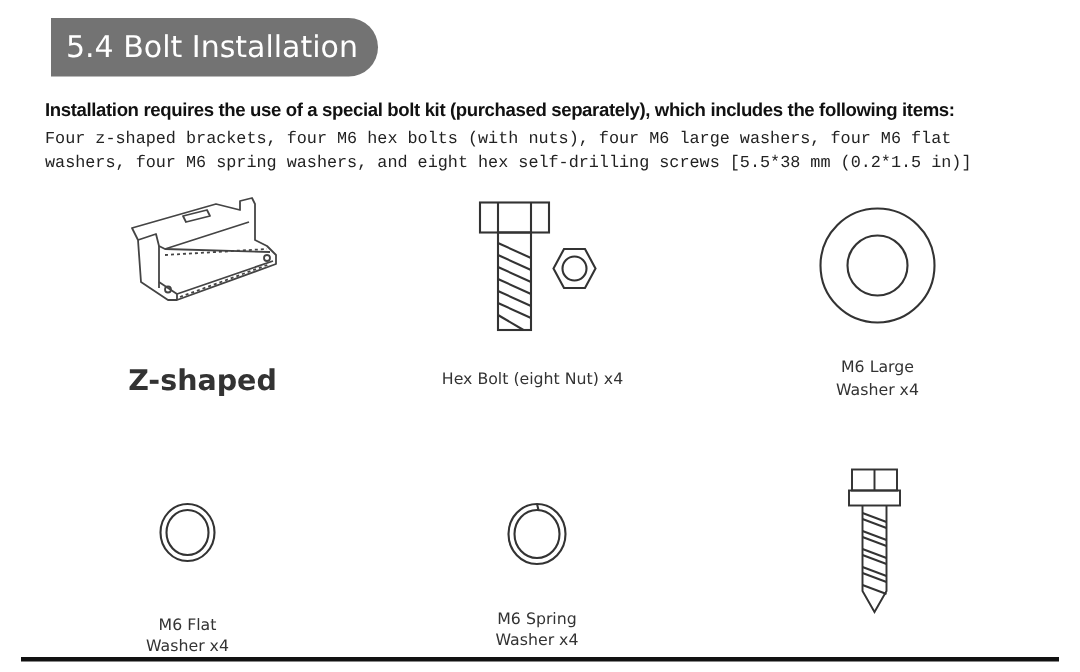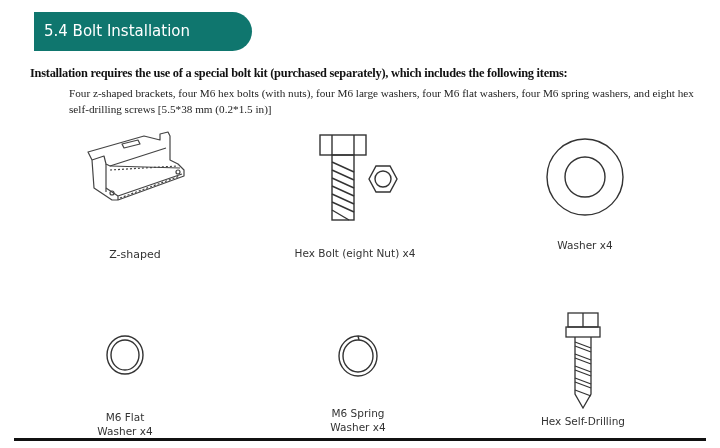--- a/index.html
+++ b/index.html
@@ -3,33 +3,33 @@
 <meta charset="utf-8">
 <style>
   html, body { margin: 0; padding: 0; }
   body {
     width: 720px; height: 448px; overflow: hidden; position: relative;
     background: #ffffff; color: #1a1a1a;
     font-family: "DejaVu Sans", sans-serif;
   }
   .section-pill {
     position: absolute; left: 34px; top: 12px; width: 218px; height: 39px;
-    background: #0f766e; color: #fff; border-radius: 0 20px 20px 0;
-    font-family: "DejaVu Sans", sans-serif; font-size: 15px;
+    background: #737373; color: #fff; border-radius: 0 20px 20px 0;
+    font-family: "DejaVu Sans", sans-serif; font-size: 20px;
     line-height: 39px; padding-left: 10px; box-sizing: border-box;
   }
   .intro-bold {
     position: absolute; left: 30px; top: 66px; width: 690px;
-    font-family: Liberation Serif, serif; font-weight: bold;
+    font-family: Liberation Sans, sans-serif; font-weight: bold;
     font-size: 12.4px; letter-spacing: -0.25px; color: #111; white-space: nowrap;
   }
   .intro-body {
     position: absolute; left: 30px; top: 85px; width: 640px;
-    font-family: Liberation Serif, serif; font-size: 11.2px;
-    line-height: 16px; color: #222; margin-left: 39px;
+    font-family: Liberation Mono, monospace; font-size: 11.2px;
+    line-height: 16px; color: #222;
   }
   .label {
     position: absolute; text-align: center; color: #333;
     font-family: "DejaVu Sans", sans-serif; white-space: nowrap;
   }
   .bottom-rule {
     position: absolute; left: 14px; top: 438px; width: 692px; height: 3px; background: #111;
   }
 </style>
 </head>
@@ -49,21 +49,21 @@
       <path d="M26 36 L96 38"></path>
       <path d="M34 70 L34 66 L98 44"></path>
       <path d="M34 66 L22 58"></path>
       <path d="M38 14 L54 10 L56 14 L40 18 Z"></path>
       <path d="M26 40 L94 36" stroke-dasharray="2 2"></path>
       <path d="M36 68 L96 46" stroke-dasharray="2 2"></path>
       <circle cx="28" cy="63" r="2"></circle>
       <circle cx="94" cy="42" r="2"></circle>
     </g>
   </svg>
-  <div class="label" style="left:70px;top:246px;width:130px;font-size:11px;line-height:17px;">
+  <div class="label" style="left:70px;top:246px;width:130px;font-size:19px;line-height:17px;font-weight:bold;">
     <div>Z-shaped</div>
   </div>
 </div>
 
 <div>
   <svg style="position:absolute;left:316px;top:132px" width="90" height="92" viewBox="0 0 90 92">
     <g fill="none" stroke="#333" stroke-width="1.4">
       <rect x="4" y="3" width="46" height="20"></rect>
       <line x1="16" y1="3" x2="16" y2="23"></line>
       <line x1="38" y1="3" x2="38" y2="23"></line>
@@ -85,20 +85,21 @@
 </div>
 
 <div>
   <svg style="position:absolute;left:544px;top:136px" width="82" height="82" viewBox="0 0 82 82">
     <g fill="none" stroke="#333" stroke-width="1.4">
       <circle cx="41" cy="41" r="38"></circle>
       <circle cx="41" cy="41" r="20"></circle>
     </g>
   </svg>
   <div class="label" style="left:535px;top:238px;width:100px;font-size:10.5px;line-height:15px;">
+    <div>M6 Large</div>
     <div>Washer x4</div>
   </div>
 </div>
 
 <div>
   <svg style="position:absolute;left:104px;top:334px" width="42" height="42" viewBox="0 0 42 42">
     <g fill="none" stroke="#333" stroke-width="1.4">
       <ellipse cx="21" cy="21" rx="18" ry="19"></ellipse>
       <ellipse cx="21" cy="21" rx="14" ry="15"></ellipse>
     </g>
@@ -135,17 +136,16 @@
       <line x1="10" y1="44" x2="26" y2="50"></line>
       <line x1="10" y1="48" x2="26" y2="54"></line>
       <line x1="10" y1="56" x2="26" y2="62"></line>
       <line x1="10" y1="60" x2="26" y2="66"></line>
       <line x1="10" y1="68" x2="26" y2="74"></line>
       <line x1="10" y1="72" x2="26" y2="78"></line>
       <line x1="10" y1="80" x2="26" y2="86"></line>
     </g>
   </svg>
   <div class="label" style="left:520px;top:414px;width:126px;font-size:10.5px;line-height:14px;">
-    <div>Hex Self-Drilling</div>
   </div>
 </div>
 
 <div class="bottom-rule"></div>
 
 </body></html>

